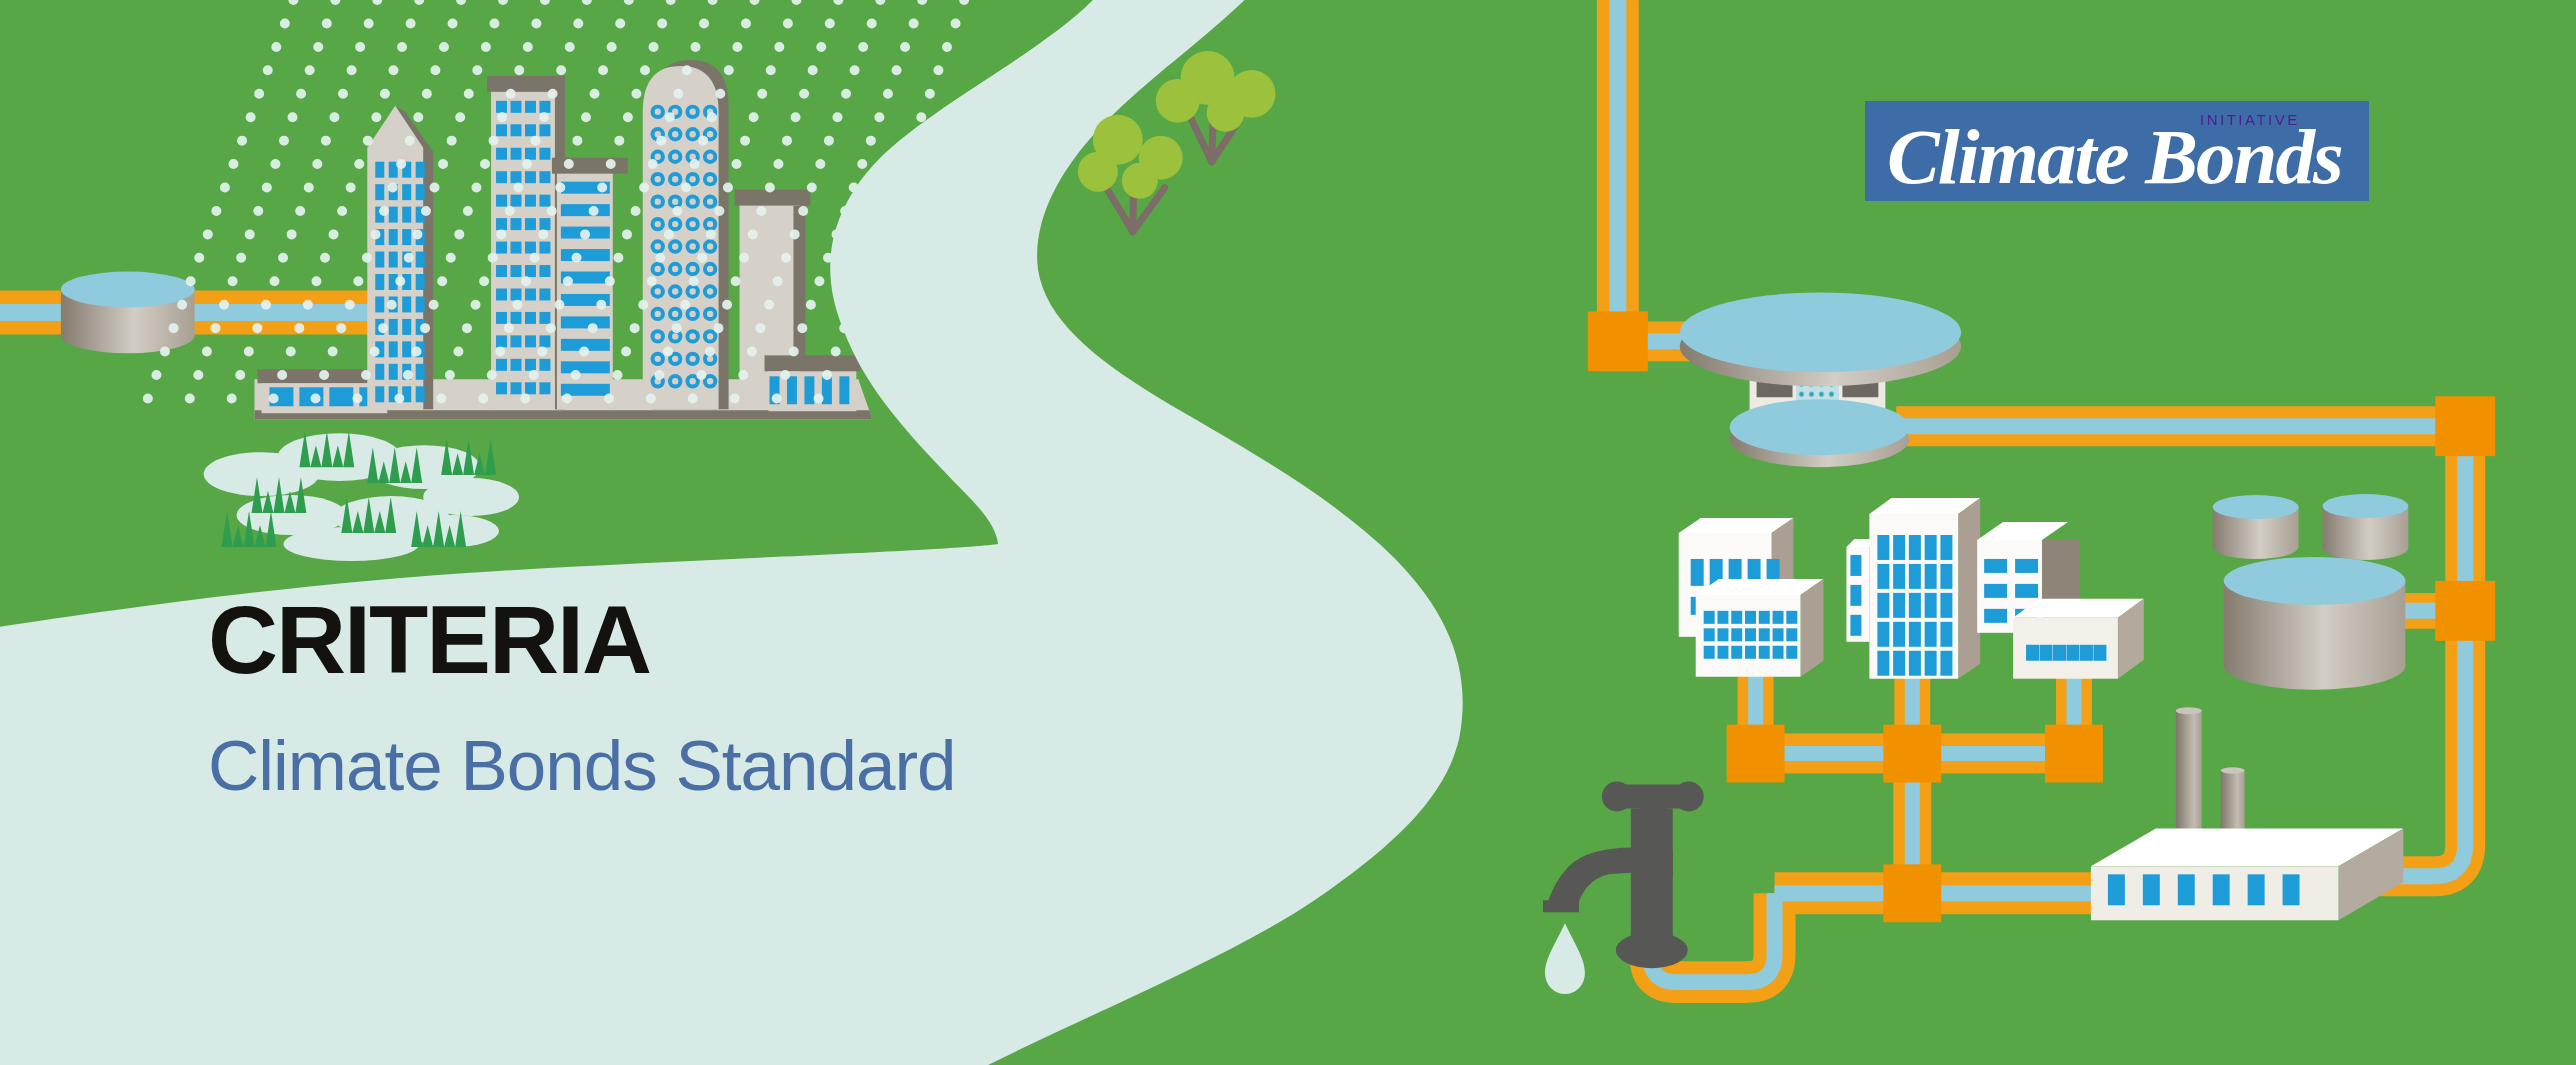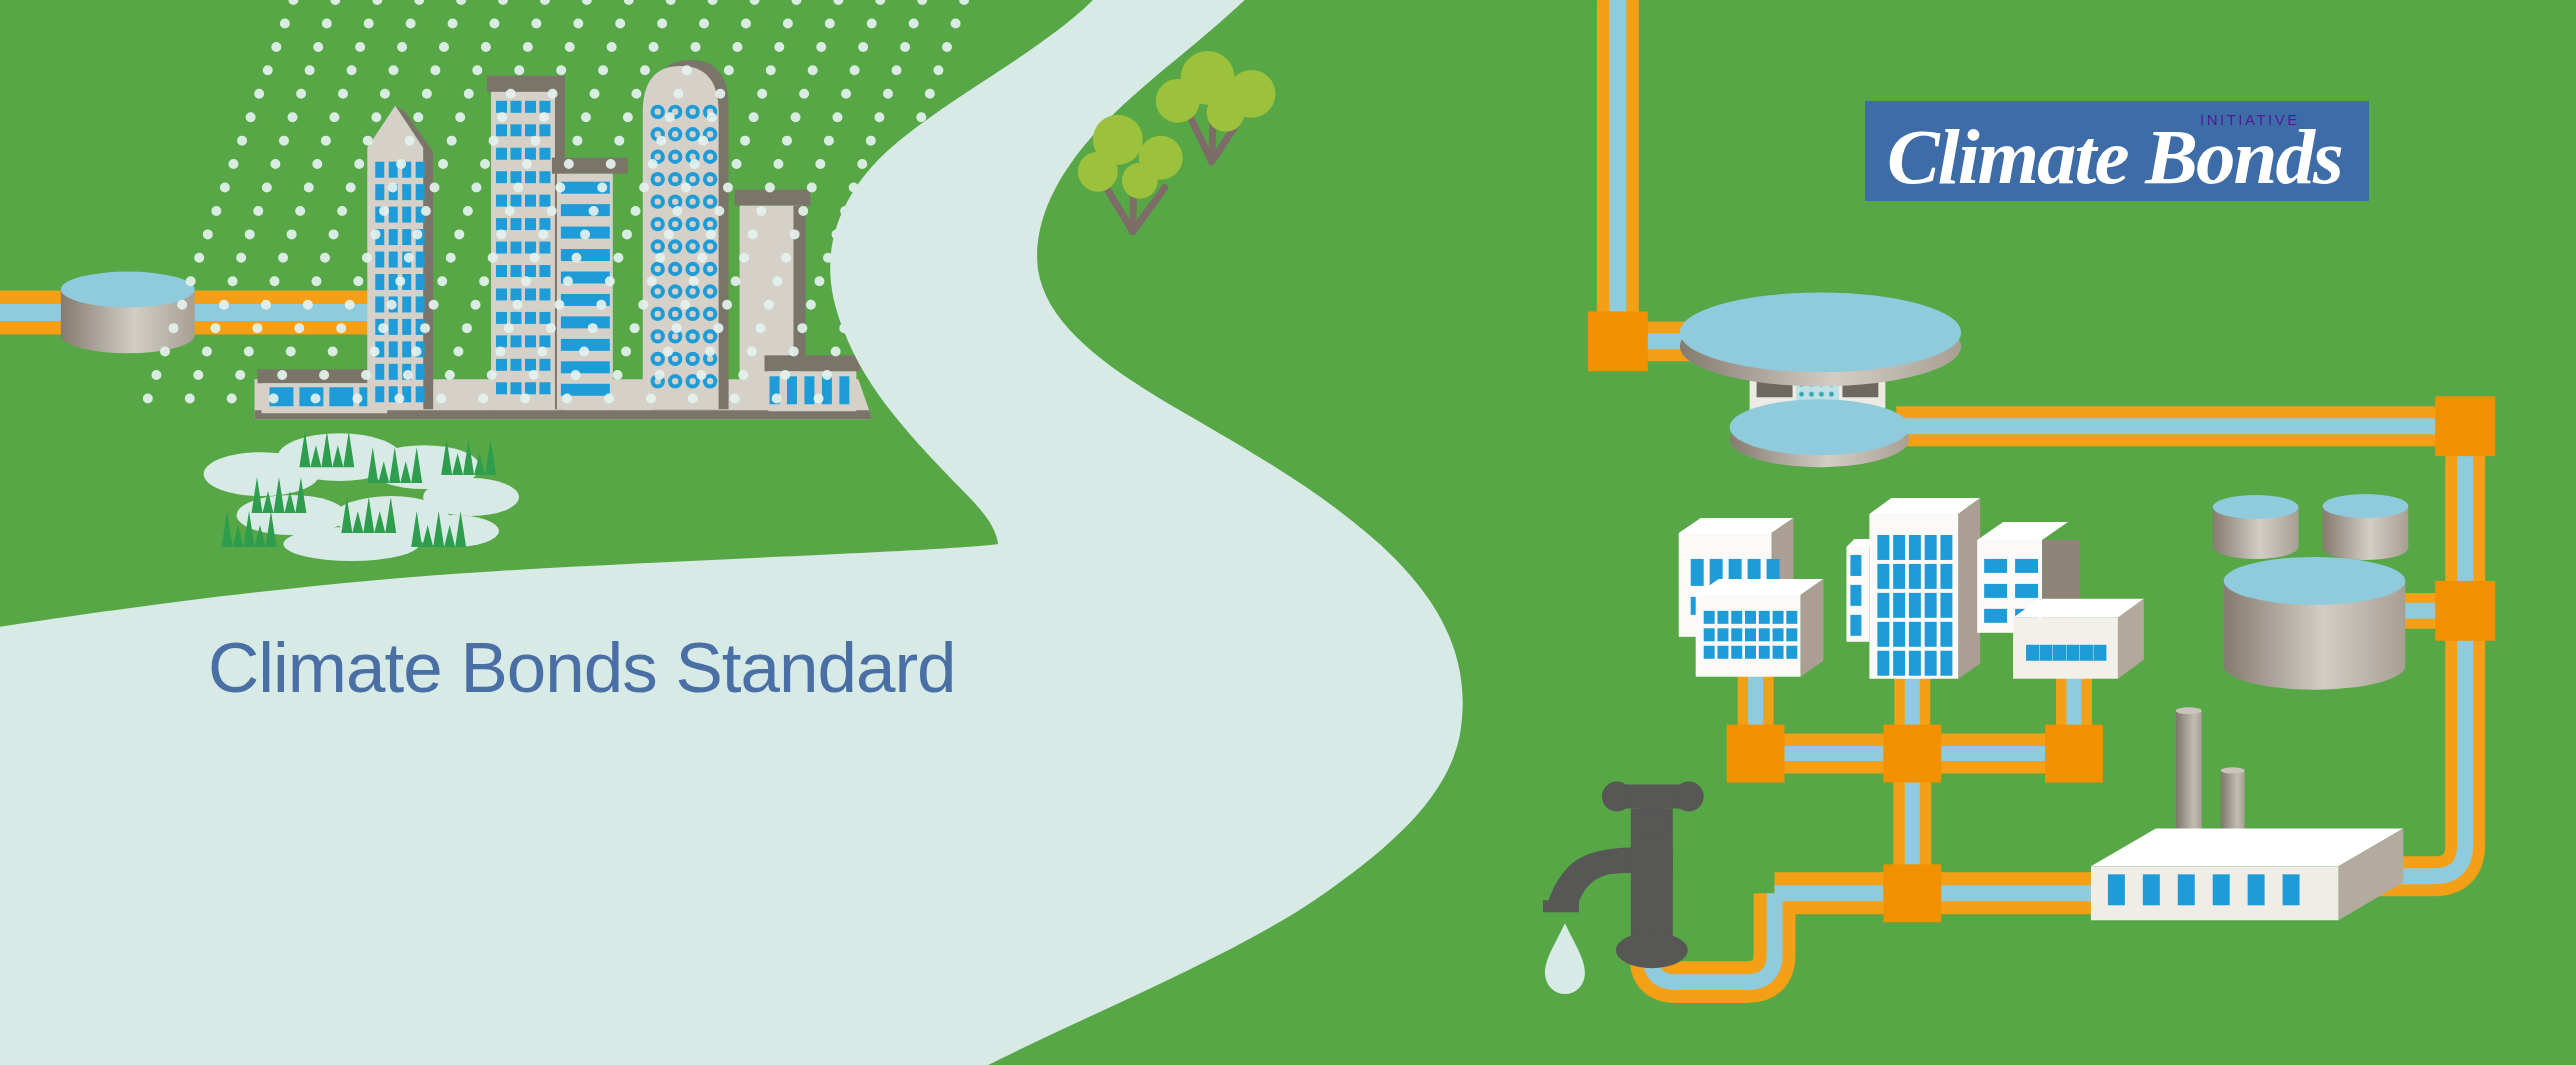--- a/index.html
+++ b/index.html
@@ -585,20 +585,21 @@
           <rect x="2147" y="876" width="17" height="31" fill="#1E9CD7"></rect>
           <rect x="2182" y="876" width="17" height="31" fill="#1E9CD7"></rect>
           <rect x="2217" y="876" width="17" height="31" fill="#1E9CD7"></rect>
           <rect x="2252" y="876" width="17" height="31" fill="#1E9CD7"></rect>
           <rect x="2287" y="876" width="17" height="31" fill="#1E9CD7"></rect>
         </g>
     </g>
   </svg>
 
   <div id="title-block">
+    <div class="title-line">CRITERIA</div>
     <div id="subtitle">Climate Bonds Standard</div>
   </div>
 
   <div id="logo">
     <div class="logo-box"></div>
     <div class="brand">Climate Bonds</div>
     <div class="tag">INITIATIVE</div>
   </div>
 </div>
 

